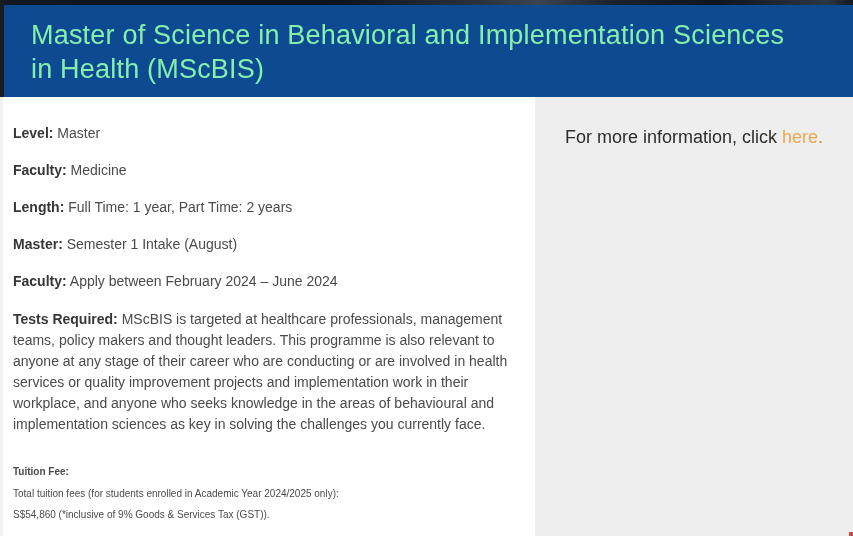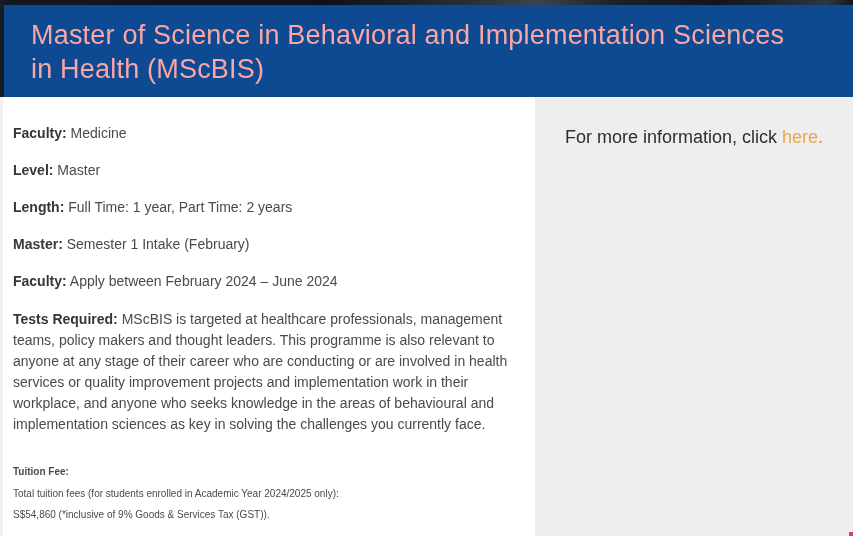--- a/index.html
+++ b/index.html
@@ -40,21 +40,21 @@
   .page-title {
     position: absolute;
     top: 13px; left: 31px;
     width: 780px;
     margin: 0;
     font-family: "Liberation Sans", sans-serif;
     font-size: 27px;
     font-weight: 400;
     line-height: 34px;
     letter-spacing: 0.2px;
-    color: #fca5a5;
+    color: #86efac;
   }
   .content {
     position: absolute;
     top: 97px; left: 0;
     width: 535px; height: 439px;
     background: #ffffff;
     box-sizing: border-box;
     padding: 27px 14px 0 10px;
     border-left: 3px solid #f1f1f1;
     overflow: hidden;
@@ -119,27 +119,27 @@
 <div class="page">
 
   <div class="top-strip"></div>
 
   <header class="header">
     <h1 class="page-title">Master of Science in Behavioral and Implementation Sciences in Health (MScBIS)</h1>
   </header>
   <div class="header-left-edge"></div>
 
   <main class="content">
+    <p class="field"><b>Level:</b> <span>Master</span></p>
+
     <p class="field"><b>Faculty:</b> <span>Medicine</span></p>
-
-    <p class="field"><b>Level:</b> <span>Master</span></p>
 
     <p class="field"><b>Length:</b> <span>Full Time: 1 year, Part Time: 2 years</span></p>
 
-    <p class="field"><b>Master:</b> <span>Semester 1 Intake (February)</span></p>
+    <p class="field"><b>Master:</b> <span>Semester 1 Intake (August)</span></p>
 
     <p class="field"><b>Faculty:</b> <span>Apply between February 2024 – June 2024</span></p>
 
     <p class="field para"><b>Tests Required:</b> <span>MScBIS is targeted at healthcare professionals, management teams, policy makers and thought leaders. This programme is also relevant to anyone at any stage of their career who are conducting or are involved in health services or quality improvement projects and implementation work in their workplace, and anyone who seeks knowledge in the areas of behavioural and implementation sciences as key in solving the challenges you currently face.</span></p>
 
     <div class="tuition">
       <p class="bold-line">Tuition Fee:</p>
       <p>Total tuition fees (for students enrolled in Academic Year 2024/2025 only):</p>
       <p>S$54,860 (*inclusive of 9% Goods &amp; Services Tax (GST)).</p>
     </div>

